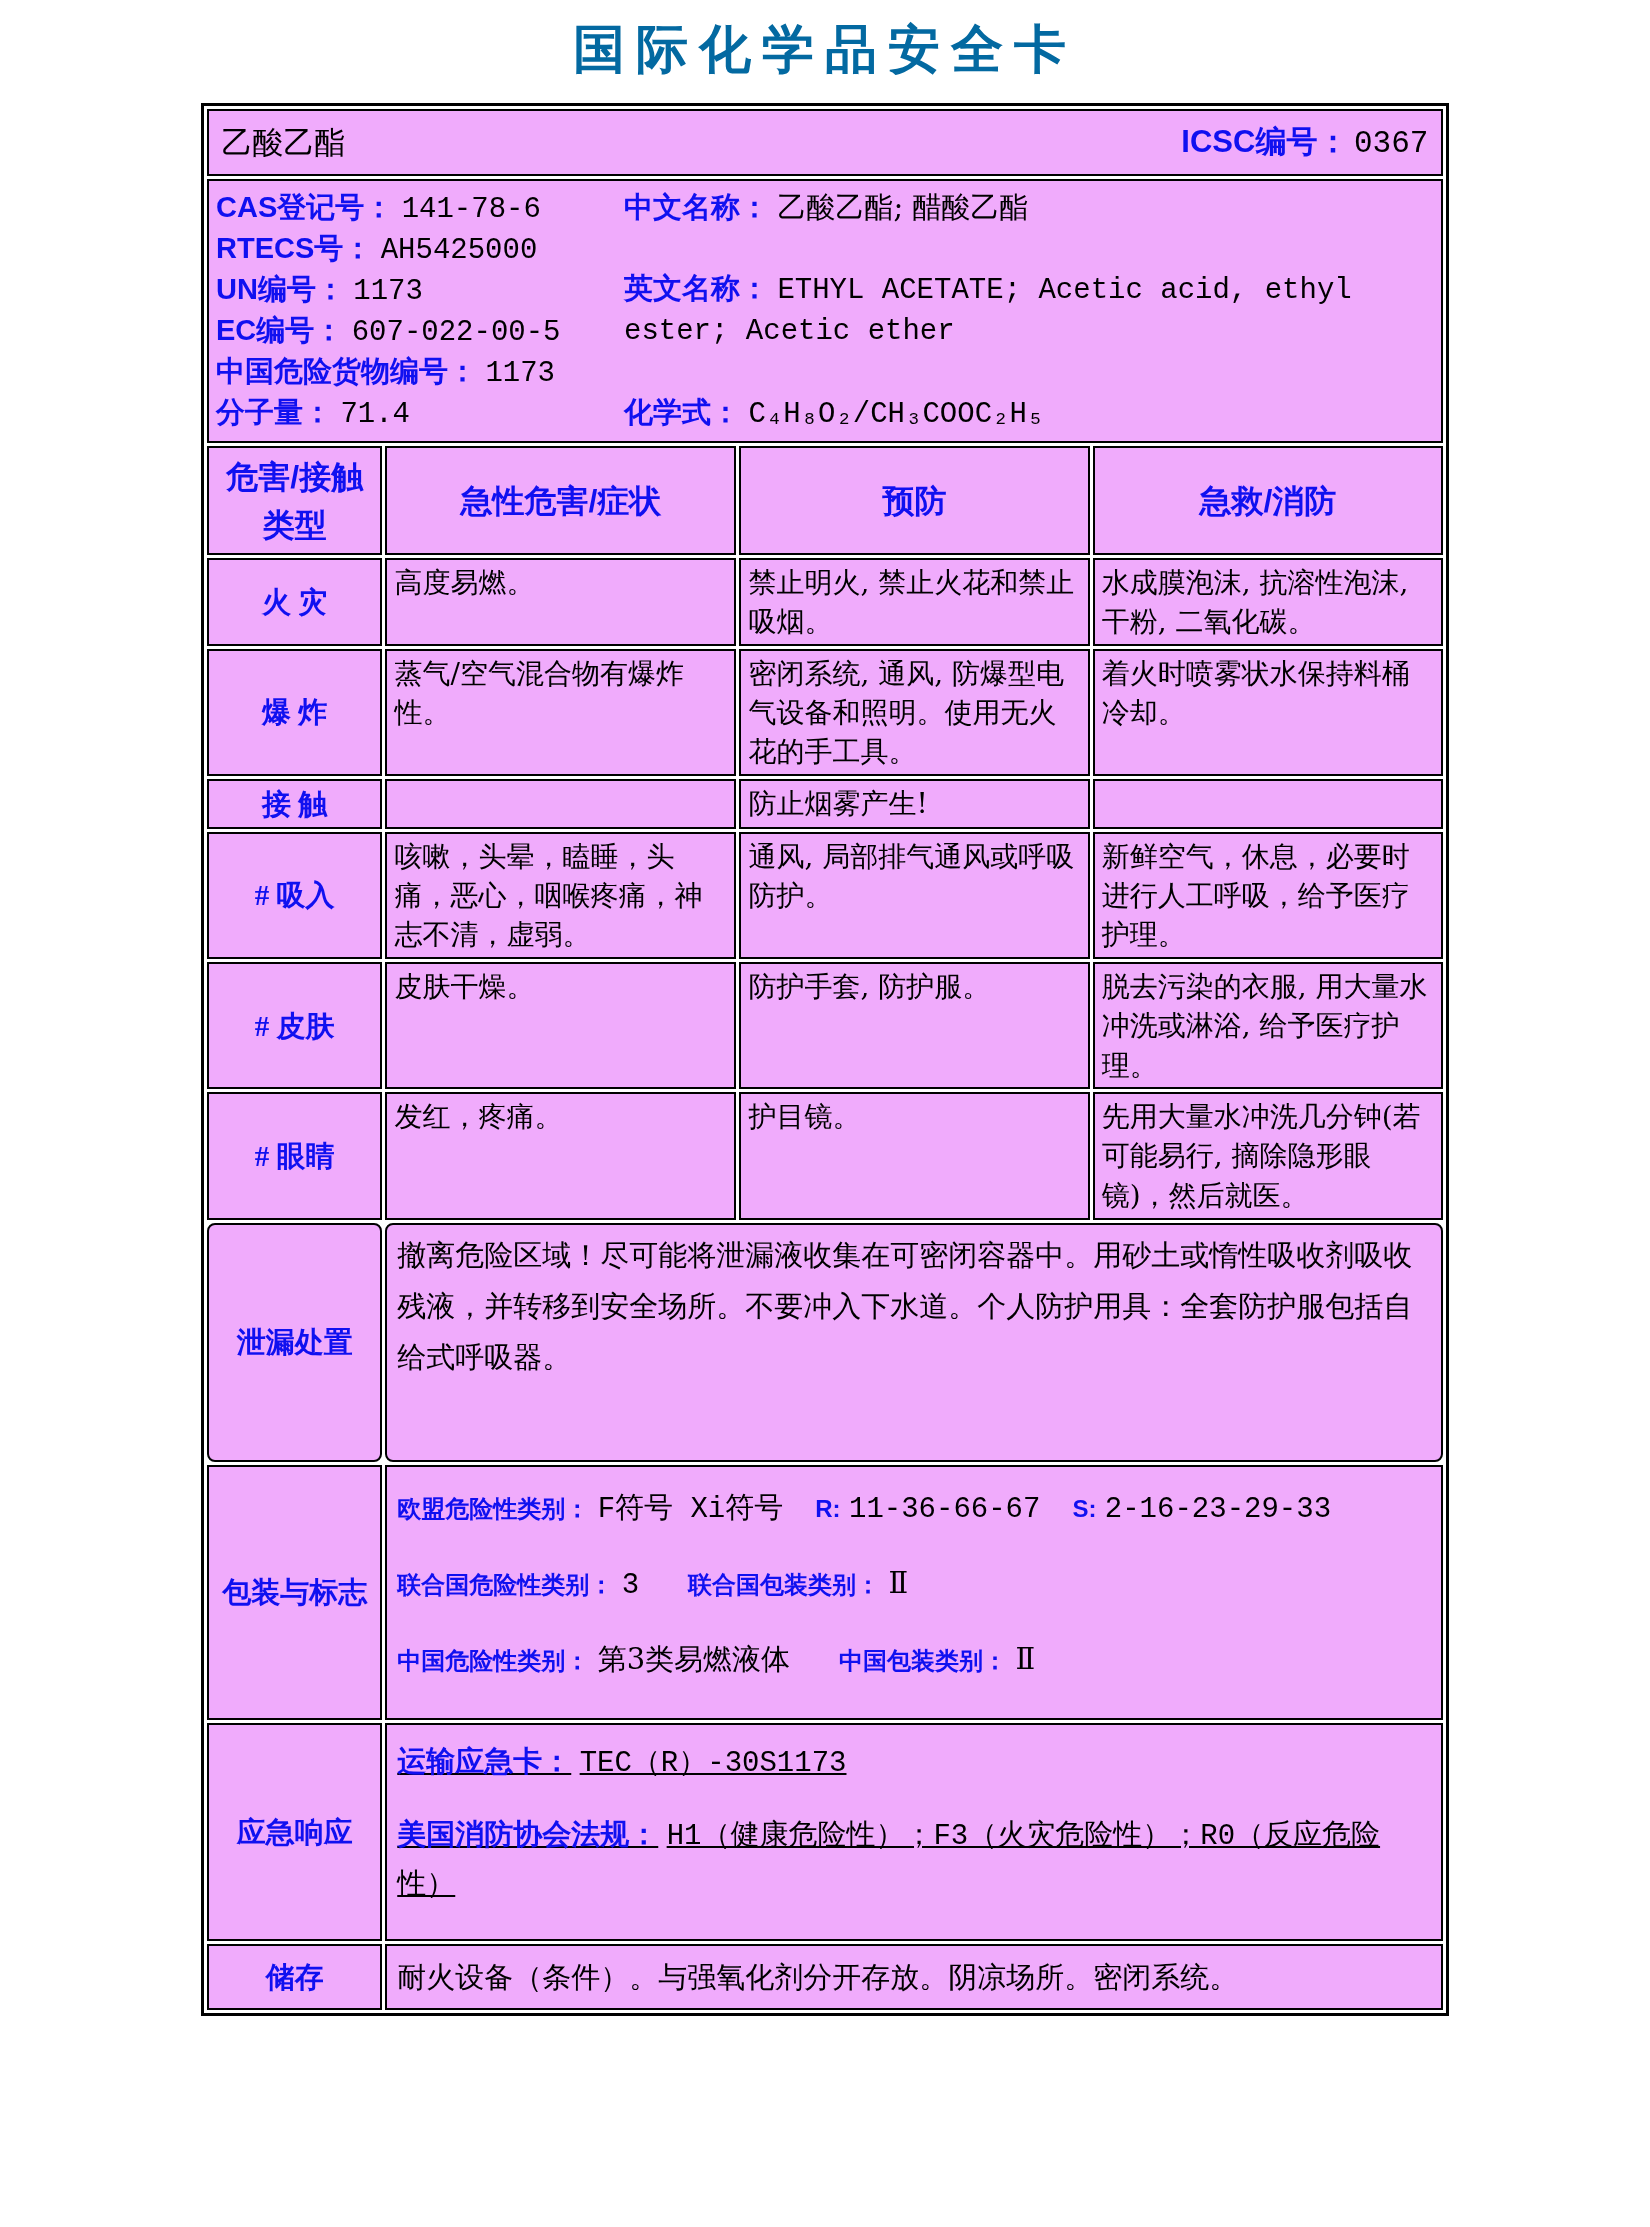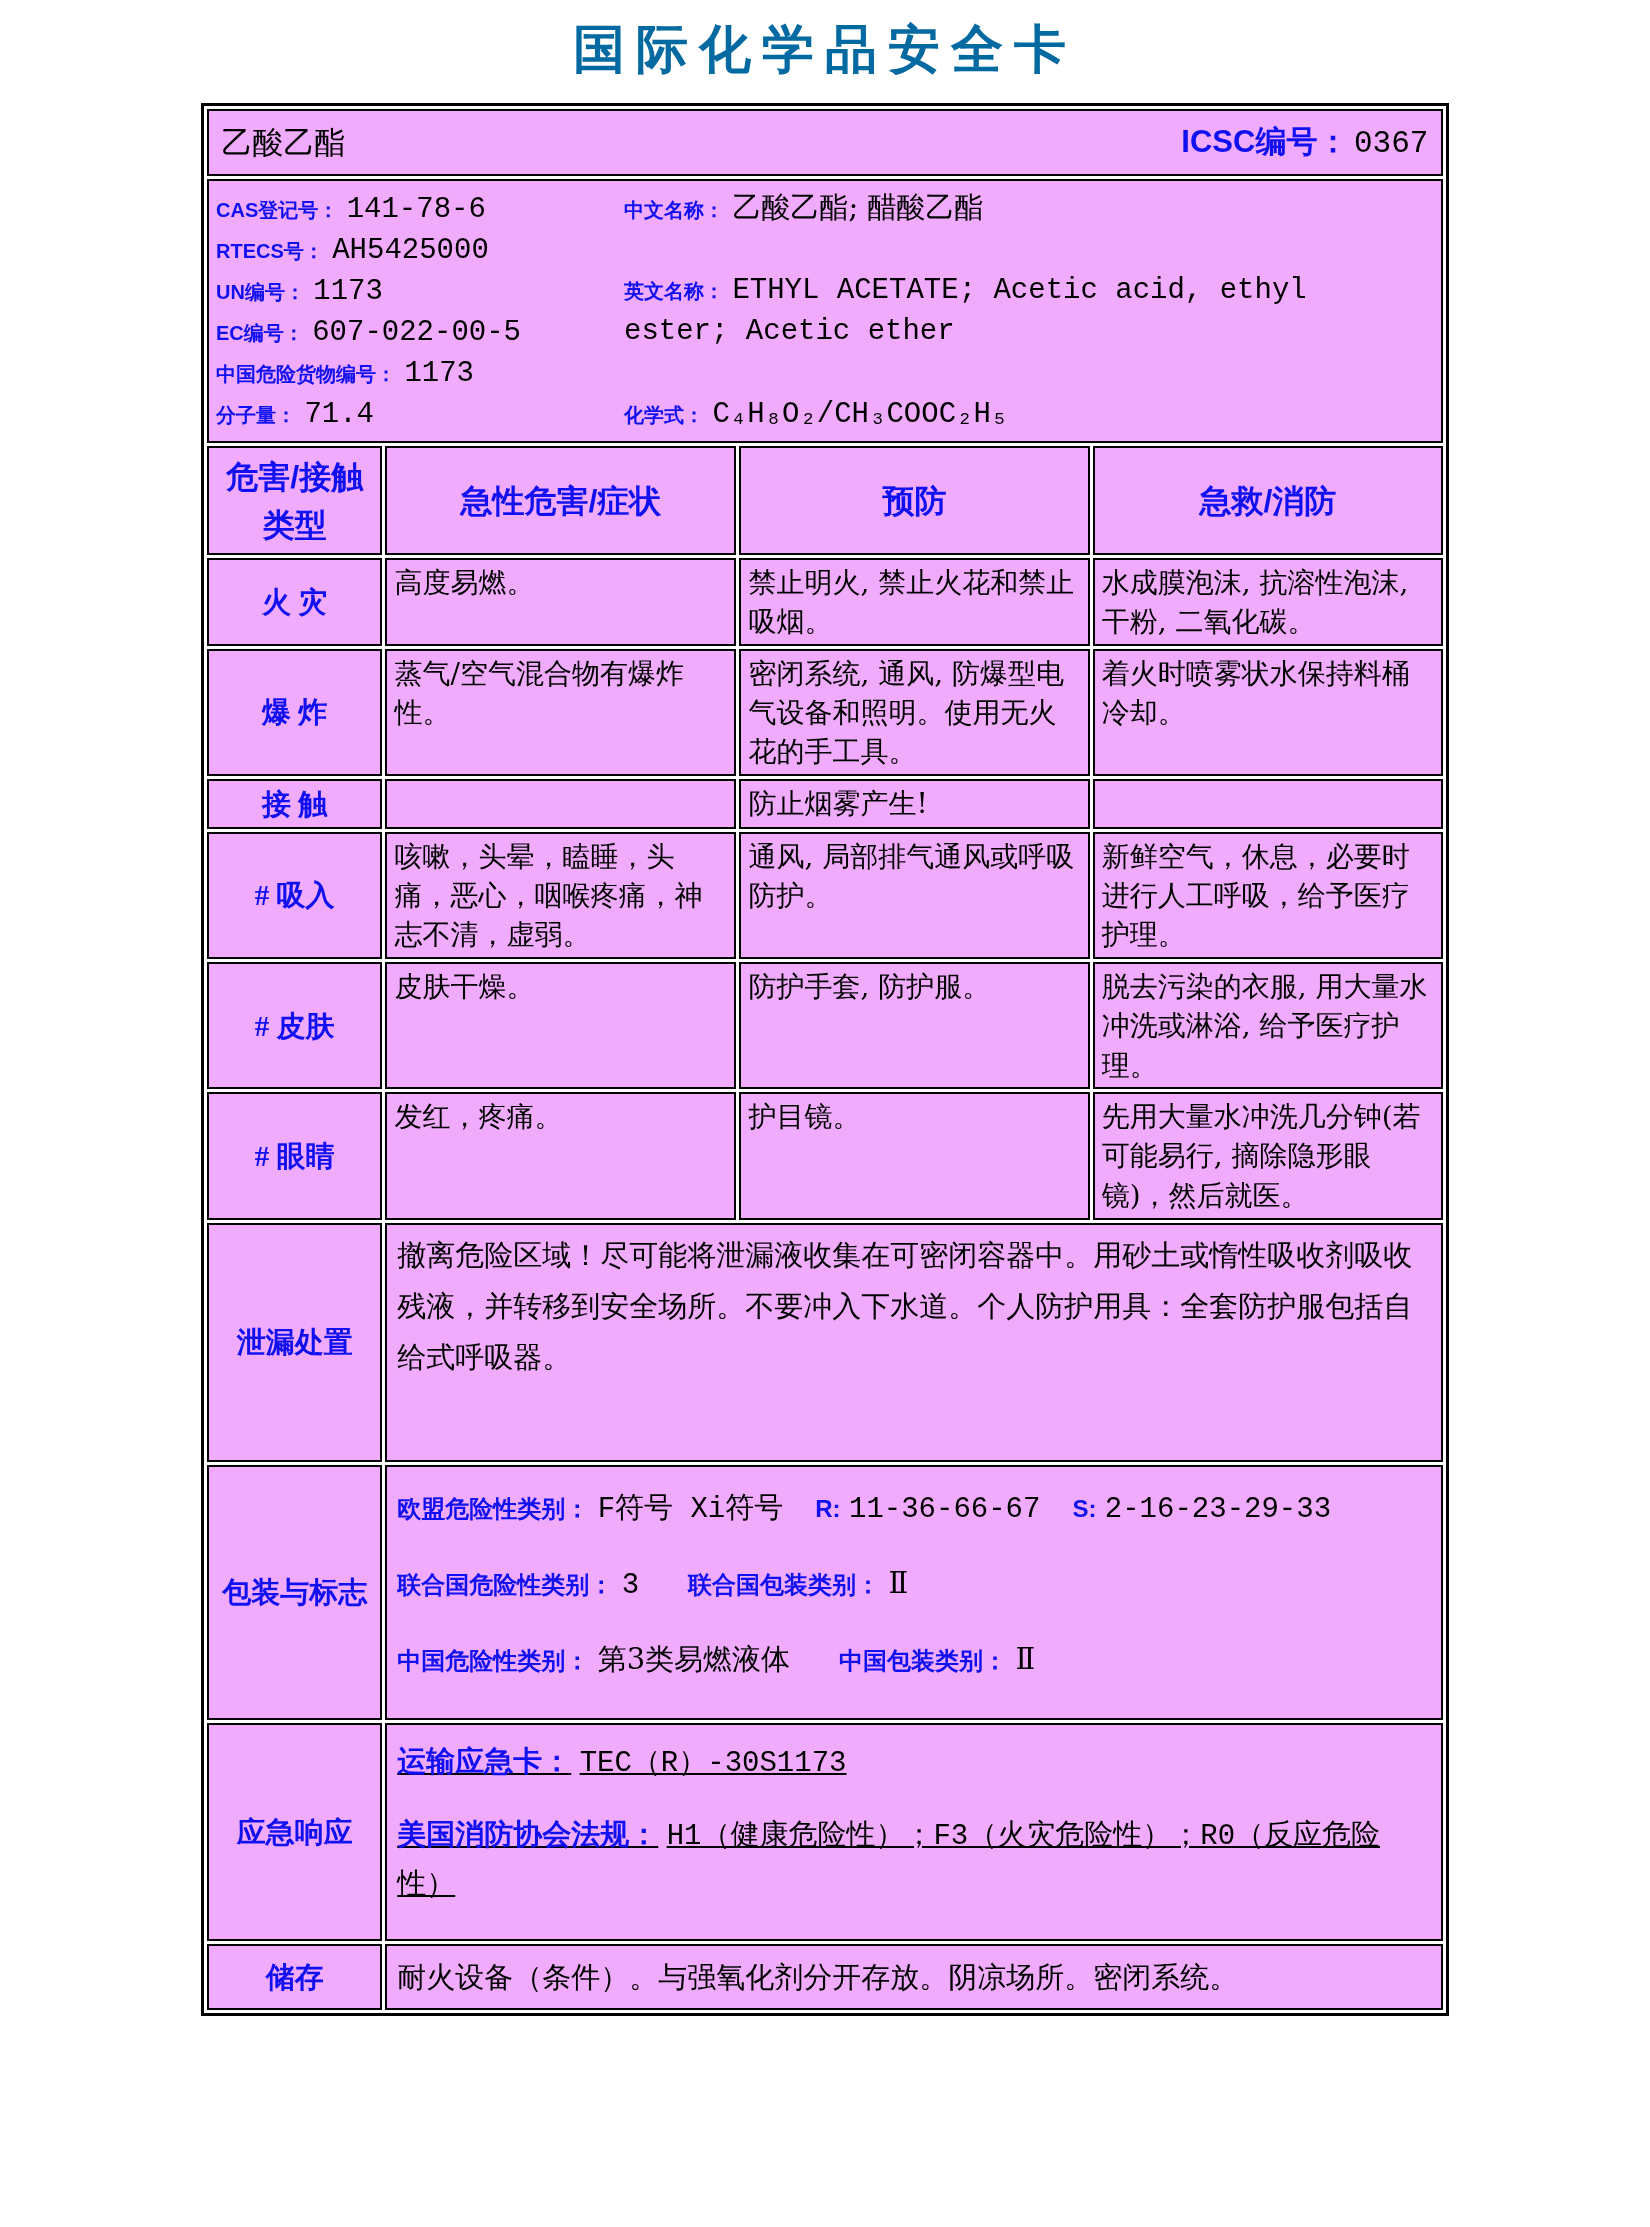--- a/index.html
+++ b/index.html
@@ -53,21 +53,21 @@
   .flexrow{display:flex;justify-content:space-between;align-items:center;padding:0 5.6px;}
   .name-black{font-size:31px;}
   .icsc-group .lbl{font-size:31px;margin-right:5.6px;}
   .icsc-group .val{font-size:31px;}
 
   
   td.info-cell{height:250px;}
   .info-flex{display:flex;height:100%;}
   .info-left{flex:0 0 408px;display:flex;flex-direction:column;justify-content:space-between;padding:2.8px 0;}
   .info-line{font-size:29px;line-height:1.35;}
-  .info-left .lbl,.info-right .lbl{font-size:20px;}
+  .info-left .lbl,.info-right .lbl{font-size:29px;}
   .info-right{flex:1;max-width:781px;display:flex;flex-direction:column;justify-content:space-between;padding:2.8px 0;}
 
   
   td.head-cell{
     height:94px;
     vertical-align:middle;text-align:center;
     color:#1010f0;font-weight:bold;font-size:32px;
     font-family:"Liberation Sans","DejaVu Sans",sans-serif;
     white-space:pre-line;line-height:1.5;
   }
@@ -78,21 +78,21 @@
     padding:2.8px 1.4px;
   }
   td.body-cell{font-size:28px;line-height:1.4;padding:2.8px 7px;}
   tr.r-fire td{height:70px;}
   tr.r-explosion td{height:117px;}
   tr.r-contact td{height:36px;}
   tr.r-inhale td{height:117px;}
   tr.r-skin td{height:112px;}
   tr.r-eyes td{height:110px;}
   tr.r-ingest td{height:78px;}
-  tr.r-spill td{height:224px;}
+  tr.r-spill td{height:224px;border-radius:8px;}
   tr.r-pack td{height:240px;}
   tr.r-emerg td{height:190px;}
   tr.r-store td{height:50px;vertical-align:middle;}
   td.span-cell{font-size:29px;line-height:1.75;padding:5.6px 9.8px;}
   .pack-line{margin:9.8px 0 22px 0;font-size:29px;}
   .pack-line .lbl{font-size:24px;}
   .gap-l{margin-left:32px;}
   .gap-xl{margin-left:49px;}
   .er-line{margin:7px 0 24px 0;font-size:29px;line-height:1.6;text-decoration:underline;}
   .er-line .lbl{font-size:29px;}

